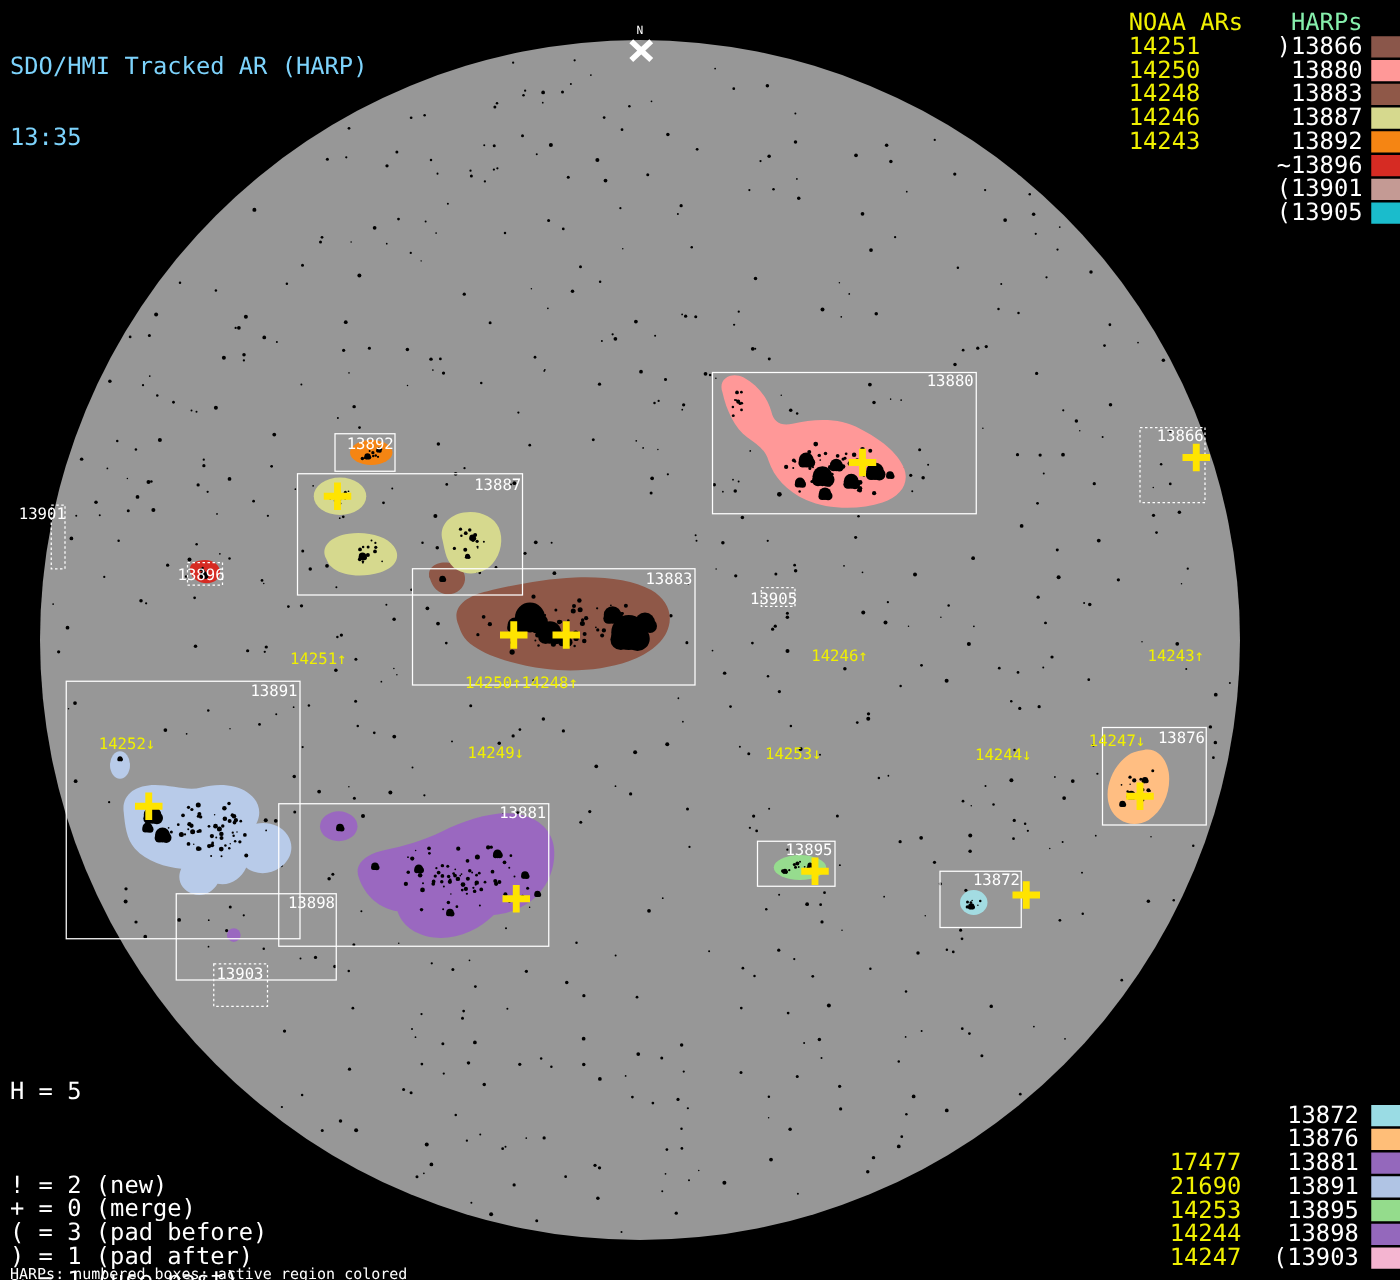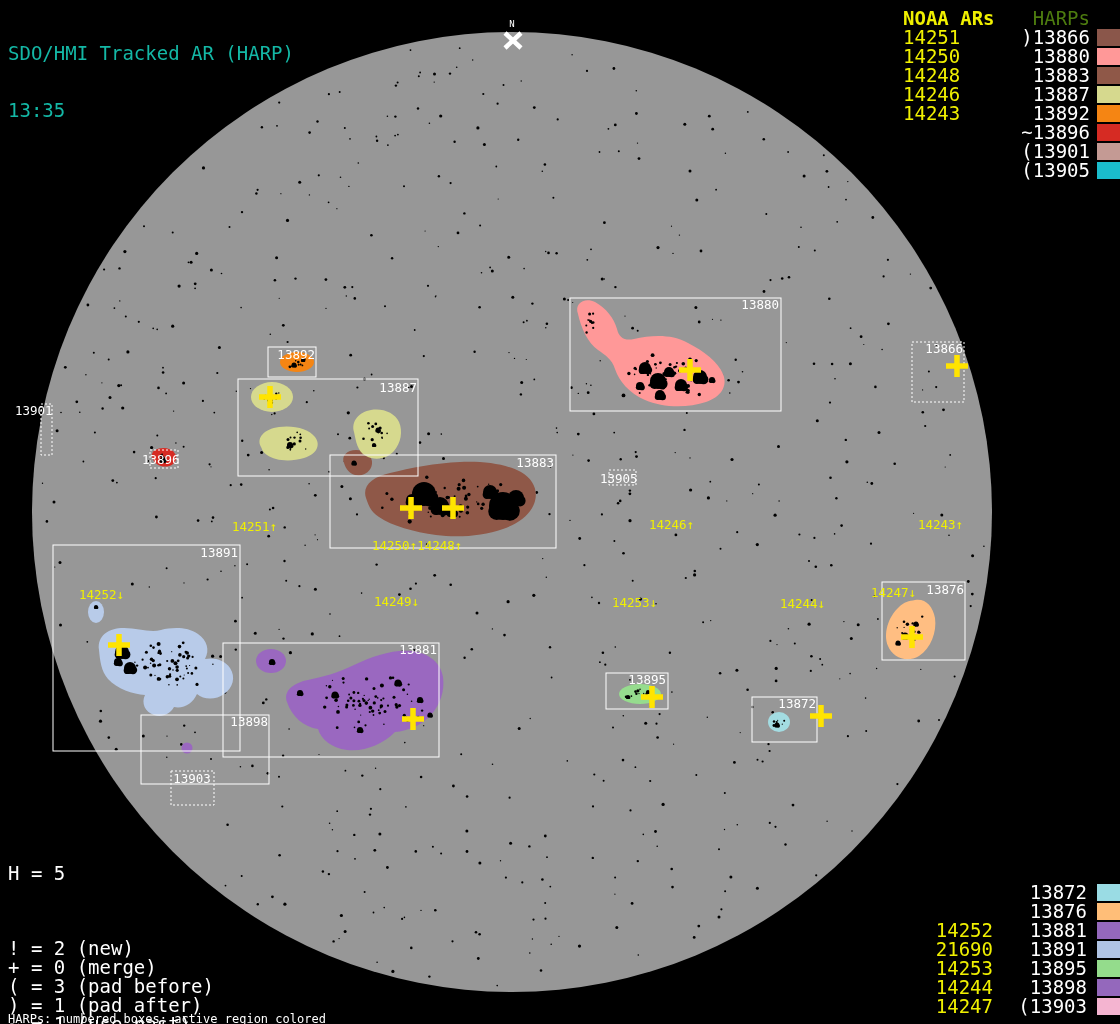--- a/index.html
+++ b/index.html
@@ -1,32 +1,32 @@
 <!DOCTYPE html>
 <html><head>
 <meta charset="utf-8">
 <style>
   html,body{margin:0;padding:0;background:#000;}
   body{width:1120px;height:1024px;position:relative;overflow:hidden;
        font-family:"DejaVu Sans Mono","Liberation Mono",monospace;}
   .abs{position:absolute;}
-  #title-block{left:8px;top:6px;color:#14b8a6;font-size:19px;line-height:19px;white-space:pre;}
+  #title-block{left:8px;top:6px;color:#7dd3fc;font-size:19px;line-height:19px;white-space:pre;}
   #plot-svg{left:0;top:0;}
   
   #legend-top{left:903px;top:9px;}
   #legend-bottom{left:933px;top:883px;}
   .lrow{display:flex;height:19px;line-height:19px;font-size:19px;align-items:center;}
   .lrow .noaa{width:93px;text-align:left;color:#f0f000;}
   .lrow .harp{width:94px;text-align:right;color:#fff;}
   .lrow .swatch{width:23px;height:17px;margin-left:7px;}
   #legend-bottom .lrow .noaa{width:60px;text-align:right;}
   #legend-bottom .lrow .harp{width:90px;margin-left:4px;}
   #legend-bottom .lrow .swatch{margin-left:10px;}
-  .hdr .noaa{color:#f0f000;font-weight:bold;}
-  .hdr .harp{color:#4d7c0f;}
+  .hdr .noaa{color:#f0f000;}
+  .hdr .harp{color:#86efac;}
   
   #stats-block{left:8px;top:826px;color:#fff;font-size:19px;line-height:19px;white-space:pre;}
   #stats-rows{margin-top:18px;}
   
   #footnotes{left:8px;top:989px;color:#fff;font-size:12px;line-height:12px;white-space:pre;}
 </style>
 </head>
 <body>
 
 <svg id="plot-svg" class="abs" width="1120" height="1024" viewBox="0 0 1120 1024">
@@ -1303,21 +1303,21 @@
         <span class="noaa"></span>
         <span class="harp">13872</span>
         <span class="swatch" style="background: rgb(154, 220, 228);"></span>
       </div>
       <div class="lrow">
         <span class="noaa"></span>
         <span class="harp">13876</span>
         <span class="swatch" style="background: rgb(255, 190, 120);"></span>
       </div>
       <div class="lrow">
-        <span class="noaa">14252</span>
+        <span class="noaa">17477</span>
         <span class="harp">13881</span>
         <span class="swatch" style="background: rgb(148, 104, 188);"></span>
       </div>
       <div class="lrow">
         <span class="noaa">21690</span>
         <span class="harp">13891</span>
         <span class="swatch" style="background: rgb(176, 196, 228);"></span>
       </div>
       <div class="lrow">
         <span class="noaa">14253</span>

